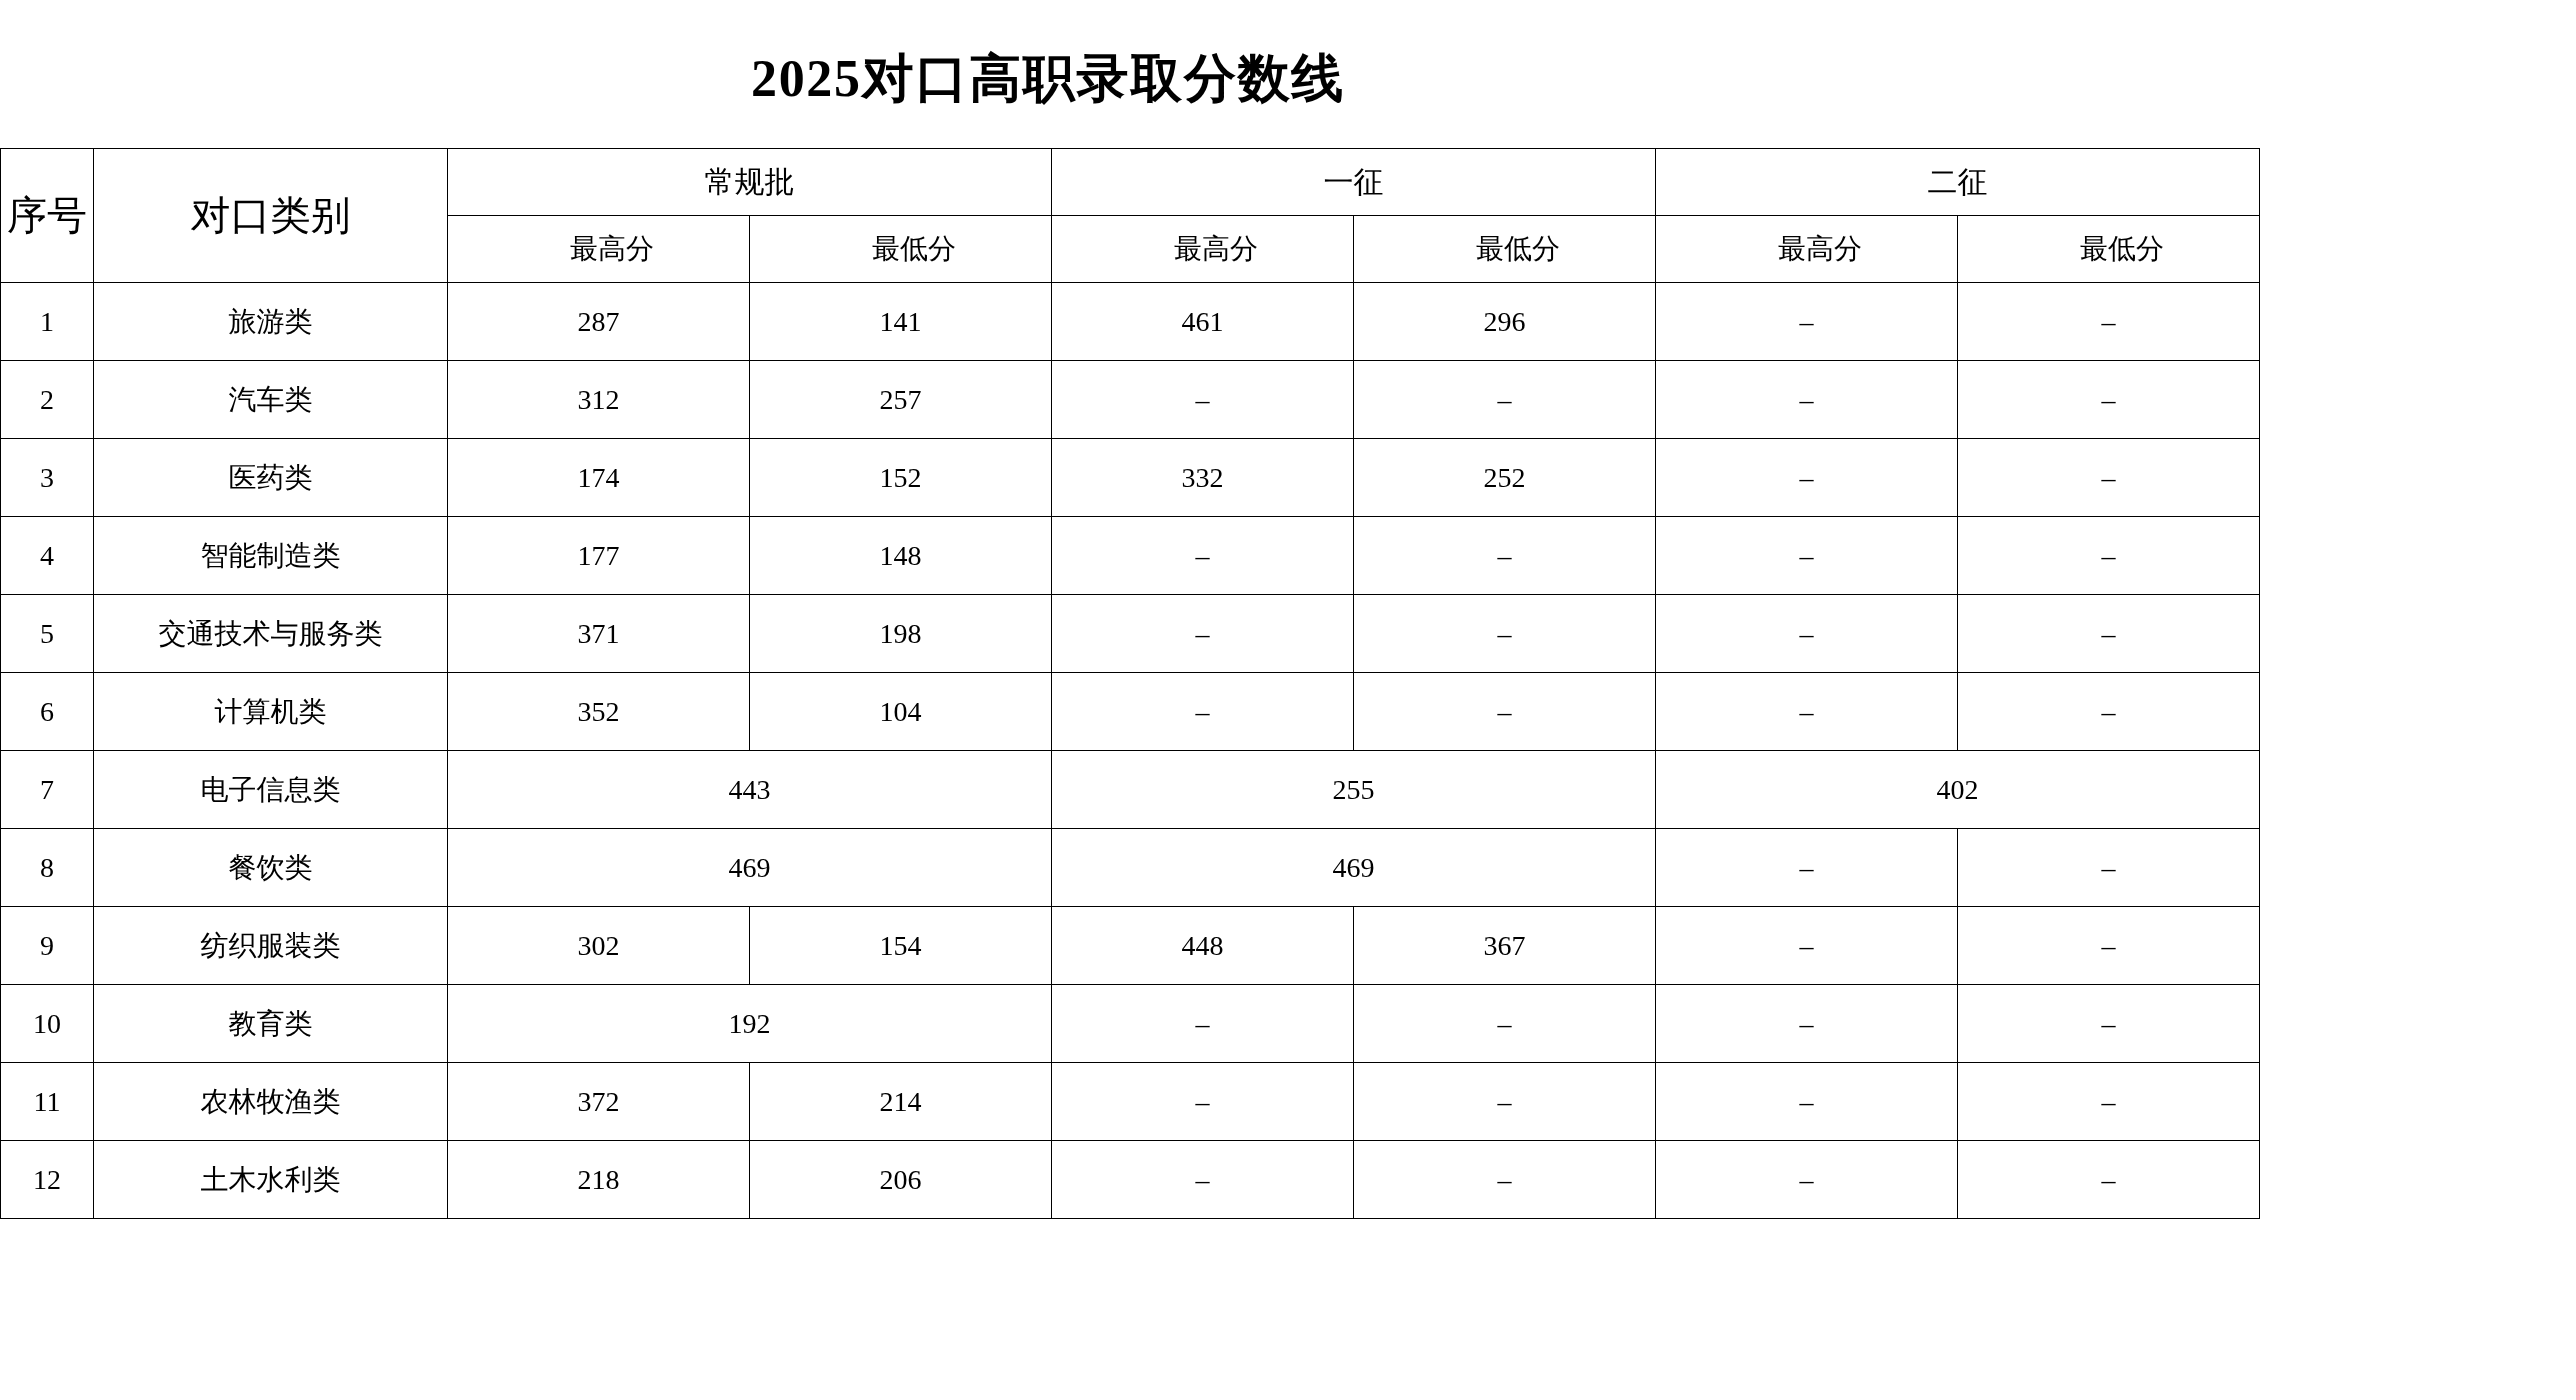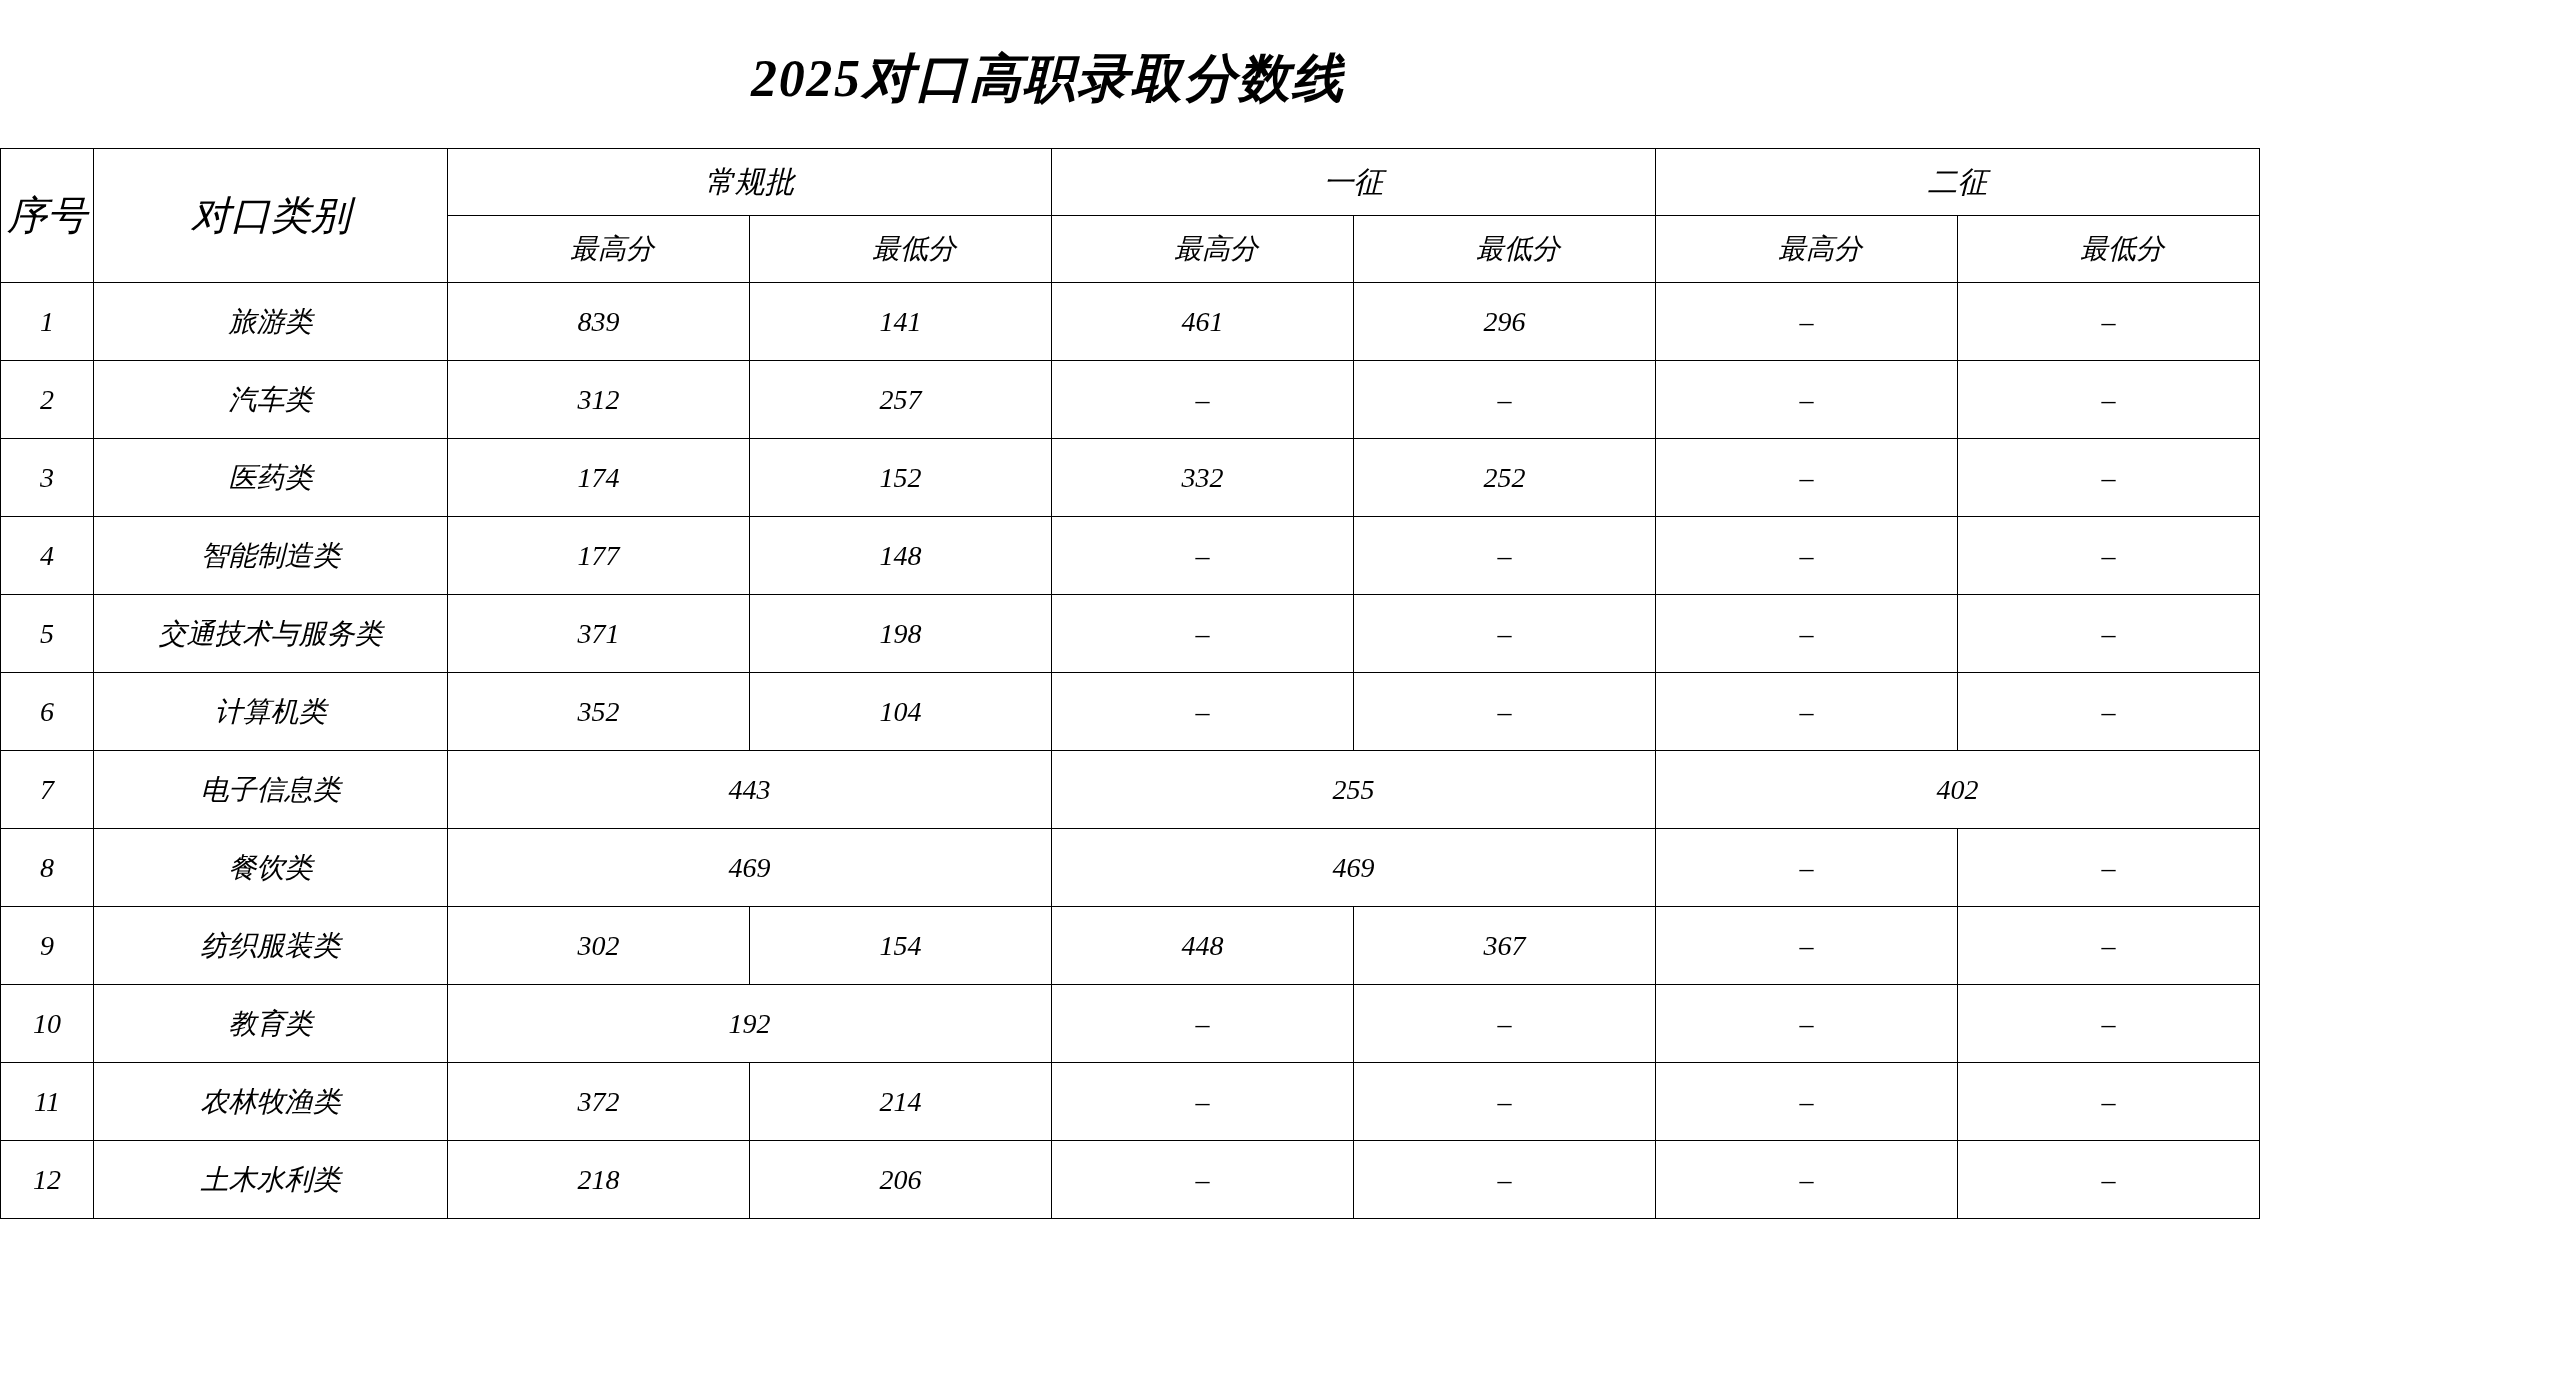--- a/index.html
+++ b/index.html
@@ -12,21 +12,20 @@
     height: 1400px;
     font-family: "Liberation Serif", "DejaVu Serif", serif;
     color: #000000;
     overflow: hidden;
   }
   .page {
     position: relative;
     width: 2096px;
     height: 1400px;
     box-sizing: border-box;
-    font-style: italic;
   }
   .doc-title {
     text-align: center;
     font-size: 52px;
     font-weight: bold;
     letter-spacing: 1.7px;
     padding-top: 44px;
     padding-bottom: 34px;
     font-family: "Liberation Serif", "DejaVu Serif", serif;
   }
@@ -111,21 +110,21 @@
           <th class="sub">最高分</th>
           <th class="sub">最低分</th>
           <th class="sub">最高分</th>
           <th class="sub">最低分</th>
         </tr>
       </thead>
       <tbody id="score-body">
           <tr>
             <td class="idx-cell">1</td>
             <td class="cat-cell">旅游类</td>
-            <td>839</td>
+            <td>287</td>
             <td>141</td>
             <td>461</td>
             <td>296</td>
             <td class="dash">–</td>
             <td class="dash">–</td>
           </tr>
           <tr>
             <td class="idx-cell">2</td>
             <td class="cat-cell">汽车类</td>
             <td>312</td>

